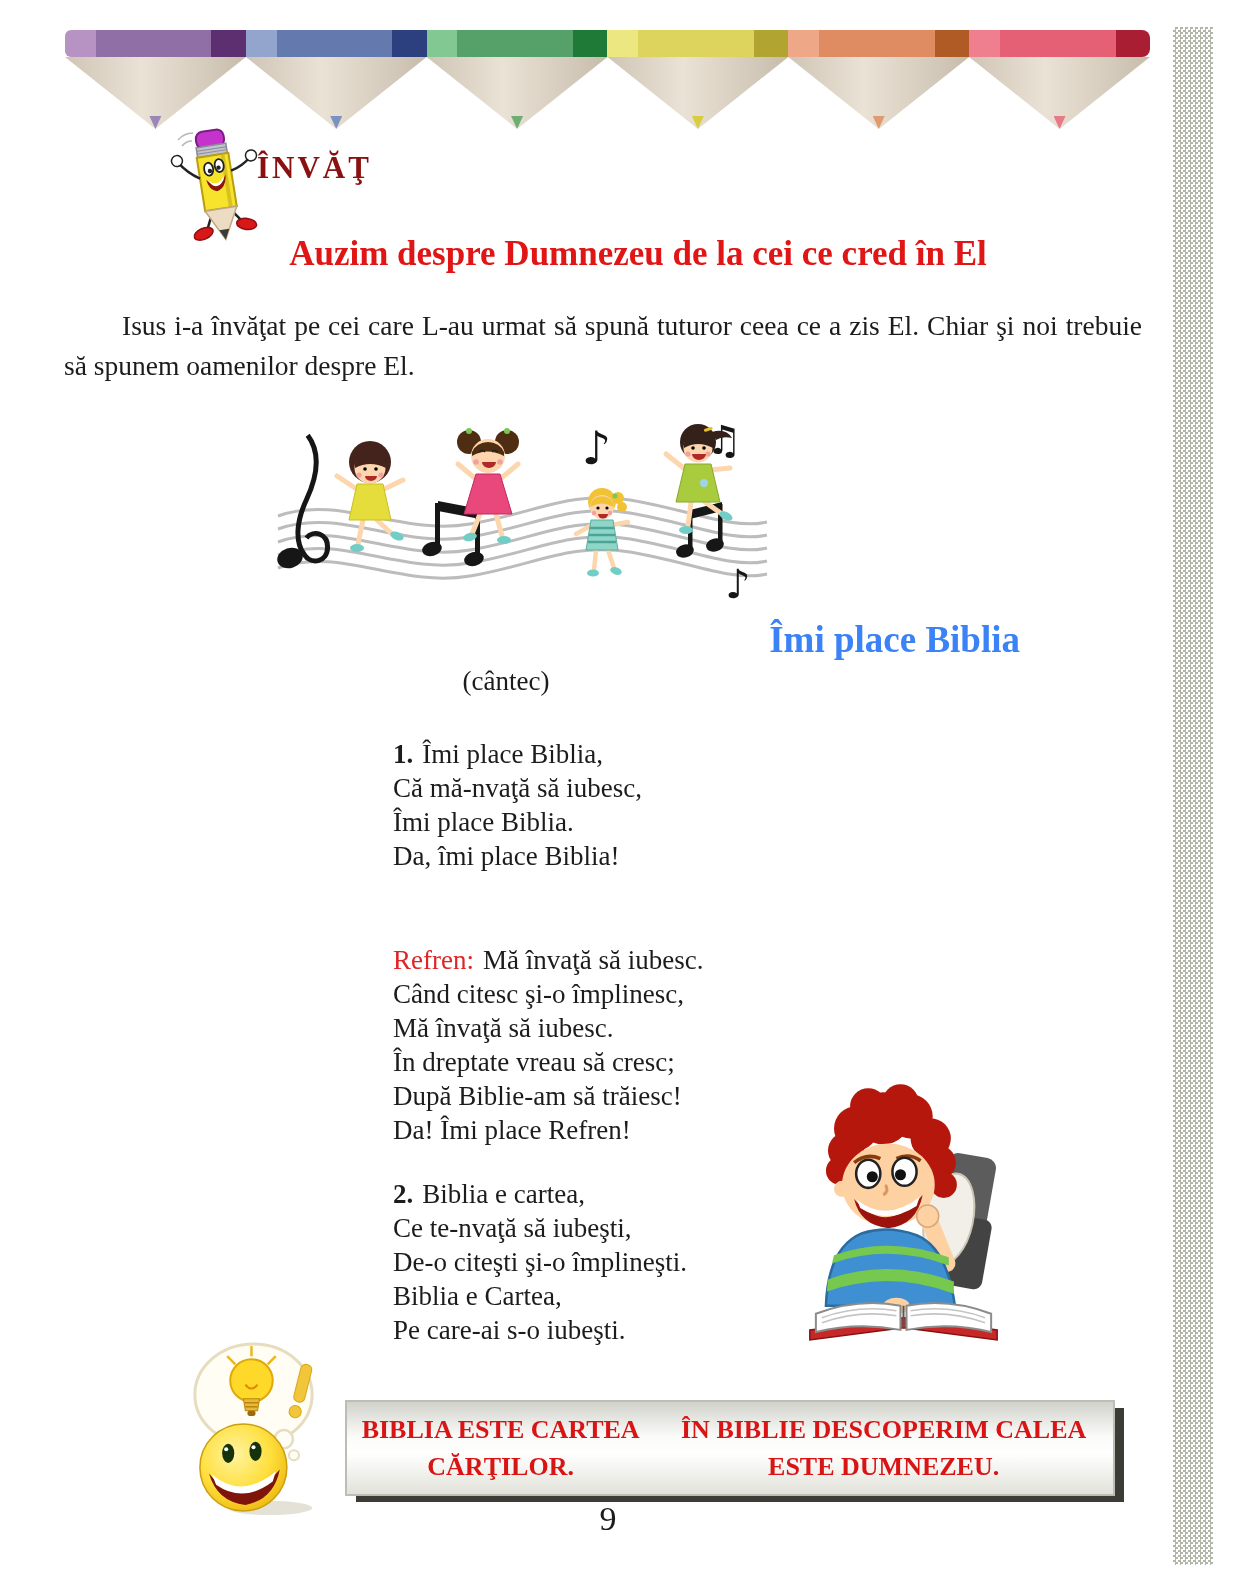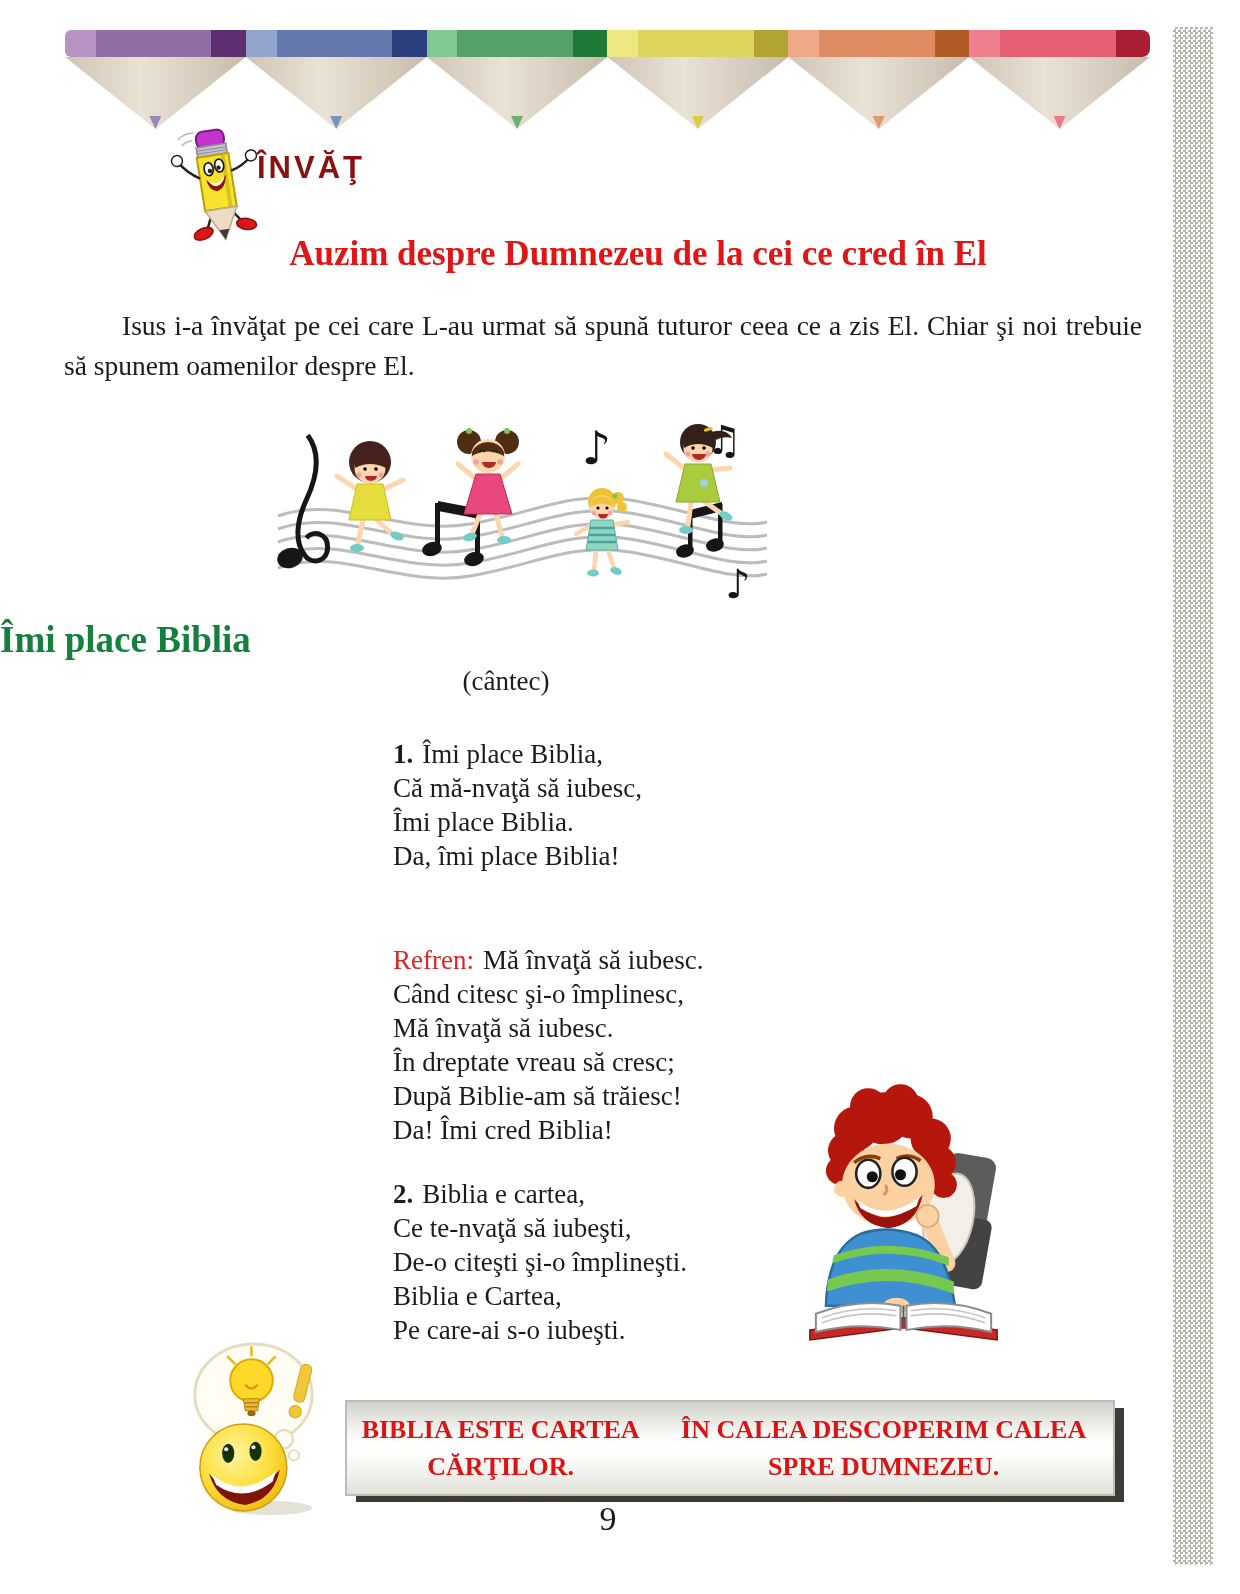--- a/index.html
+++ b/index.html
@@ -25,30 +25,30 @@
   .p-yellow{--light:#ece780;--mid:#ddd45e;--dark:#b1a430;--leadc:#d8cc40;}
   .p-orange{--light:#efa887;--mid:#df8c62;--dark:#b05a26;--leadc:#e09a70;}
   .p-pink  {--light:#ef7e8e;--mid:#e55f75;--dark:#aa1e33;--leadc:#e87a88;}
 
   
   .binding-strip{position:absolute;left:1173px;top:27px;width:40px;height:1538px;
      background-image:repeating-conic-gradient(#a9ae9e 0% 25%, #ffffff 0% 50%);
      background-size:5px 5px;opacity:.9;}
 
   
-  .learn-label{position:absolute;left:257px;top:150px;font-family:Liberation Sans, sans-serif;
+  .learn-label{position:absolute;left:257px;top:150px;font-family:Liberation Serif, serif;
      font-weight:800;font-size:31px;letter-spacing:3px;color:#8a1111;}
   .lesson-title{position:absolute;left:36px;top:234px;width:1204px;text-align:center;
      font-weight:bold;font-size:35px;color:#e01616;}
   .intro{position:absolute;left:64px;top:306px;width:1078px;font-size:27.5px;line-height:40px;
      text-align:justify;text-indent:58px;}
 
   
-  .song-title{position:absolute;left:0;top:618px;width:1020px;text-align:left;
-     font-weight:bold;font-size:37px;color:#15803d;}
+  .song-title{position:absolute;left:0;top:618px;width:1020px;text-align:right;
+     font-weight:bold;font-size:37px;color:#3b82f6;}
   .song-subtitle{position:absolute;left:0;top:666px;width:1012px;text-align:center;
      font-size:27px;}
   .verse{position:absolute;left:393px;font-size:27px;line-height:34px;}
   .verse .num{font-weight:bold;margin-right:9px;}
   .verse .refren-label{color:#e02424;margin-right:9px;text-align:center;}
   .v1{top:737px;} .vr{top:943px;} .v2{top:1177px;}
 
   
   .callout{position:absolute;left:345px;top:1400px;width:770px;height:96px;
      border:2px solid #bdbdb8;box-sizing:border-box;
@@ -301,21 +301,21 @@
   <div>Îmi place Biblia.</div>
   <div>Da, îmi place Biblia!</div>
 </div>
 
 <div class="verse vr">
   <div><span class="refren-label">Refren:</span><span>Mă învaţă să iubesc.</span></div>
   <div>Când citesc şi-o împlinesc,</div>
   <div>Mă învaţă să iubesc.</div>
   <div>În dreptate vreau să cresc;</div>
   <div>După Biblie-am să trăiesc!</div>
-  <div>Da! Îmi cred Biblia!</div>
+  <div>Da! Îmi place Refren!</div>
 </div>
 
 <div class="verse v2">
   <div><span class="num">2.</span><span>Biblia e cartea,</span></div>
   <div>Ce te-nvaţă să iubeşti,</div>
   <div>De-o citeşti şi-o împlineşti.</div>
   <div>Biblia e Cartea,</div>
   <div>Pe care-ai s-o iubeşti.</div>
 </div>
 
@@ -395,16 +395,16 @@
   <ellipse cx="47" cy="116" rx="6" ry="9.5" fill="#16320a"></ellipse>
   <ellipse cx="74" cy="114" rx="6" ry="9.5" fill="#16320a"></ellipse>
   <circle cx="45" cy="112" r="2" fill="#fff"></circle>
     <circle cx="72" cy="110" r="2" fill="#fff"></circle>
   <path d="M28 136 Q60 176 98 132 Q92 162 64 167 Q36 164 28 136 Z" fill="#7e140a"></path>
   <path d="M31 137 Q60 162 94 134 L91 144 Q62 166 35 147 Z" fill="#fff"></path>
 </svg>
 
 <div class="callout">
   <div>BIBLIA ESTE CARTEA CĂRŢILOR.</div>
-  <div>ÎN CALEA DESCOPERIM CALEA SPRE DUMNEZEU.</div>
+  <div>ÎN BIBLIE DESCOPERIM CALEA ESTE DUMNEZEU.</div>
 </div>
 
 <div class="page-number">9</div>
 
 </body></html>

